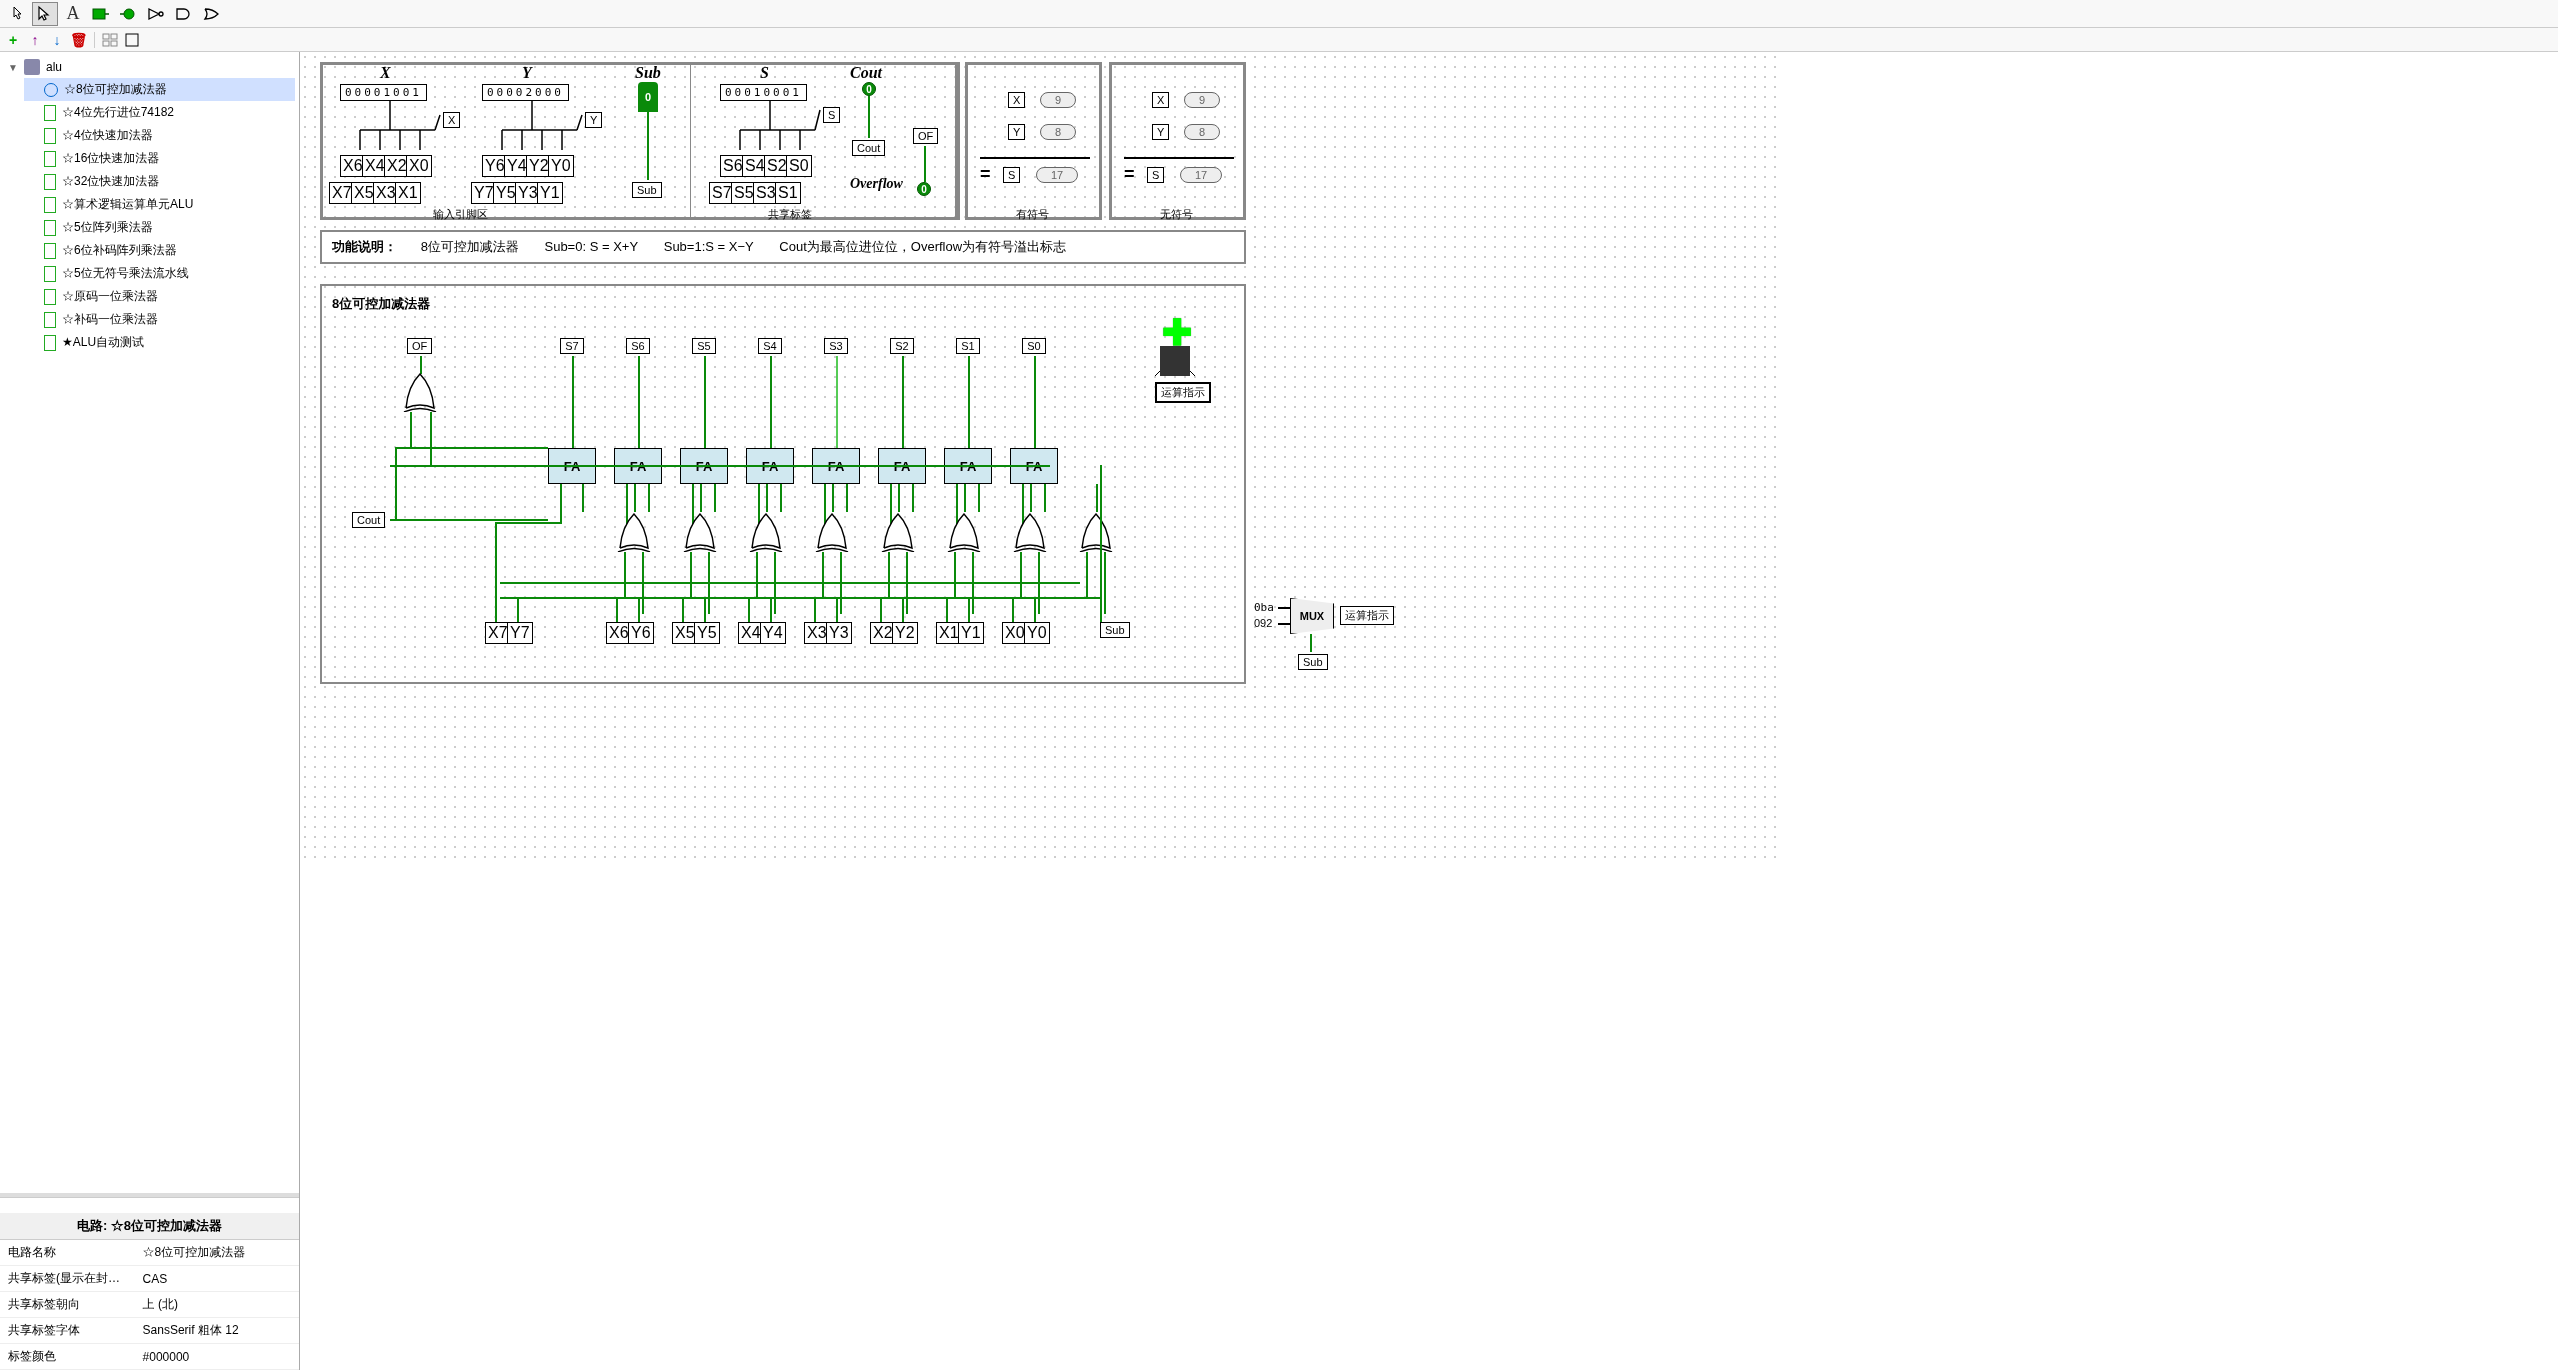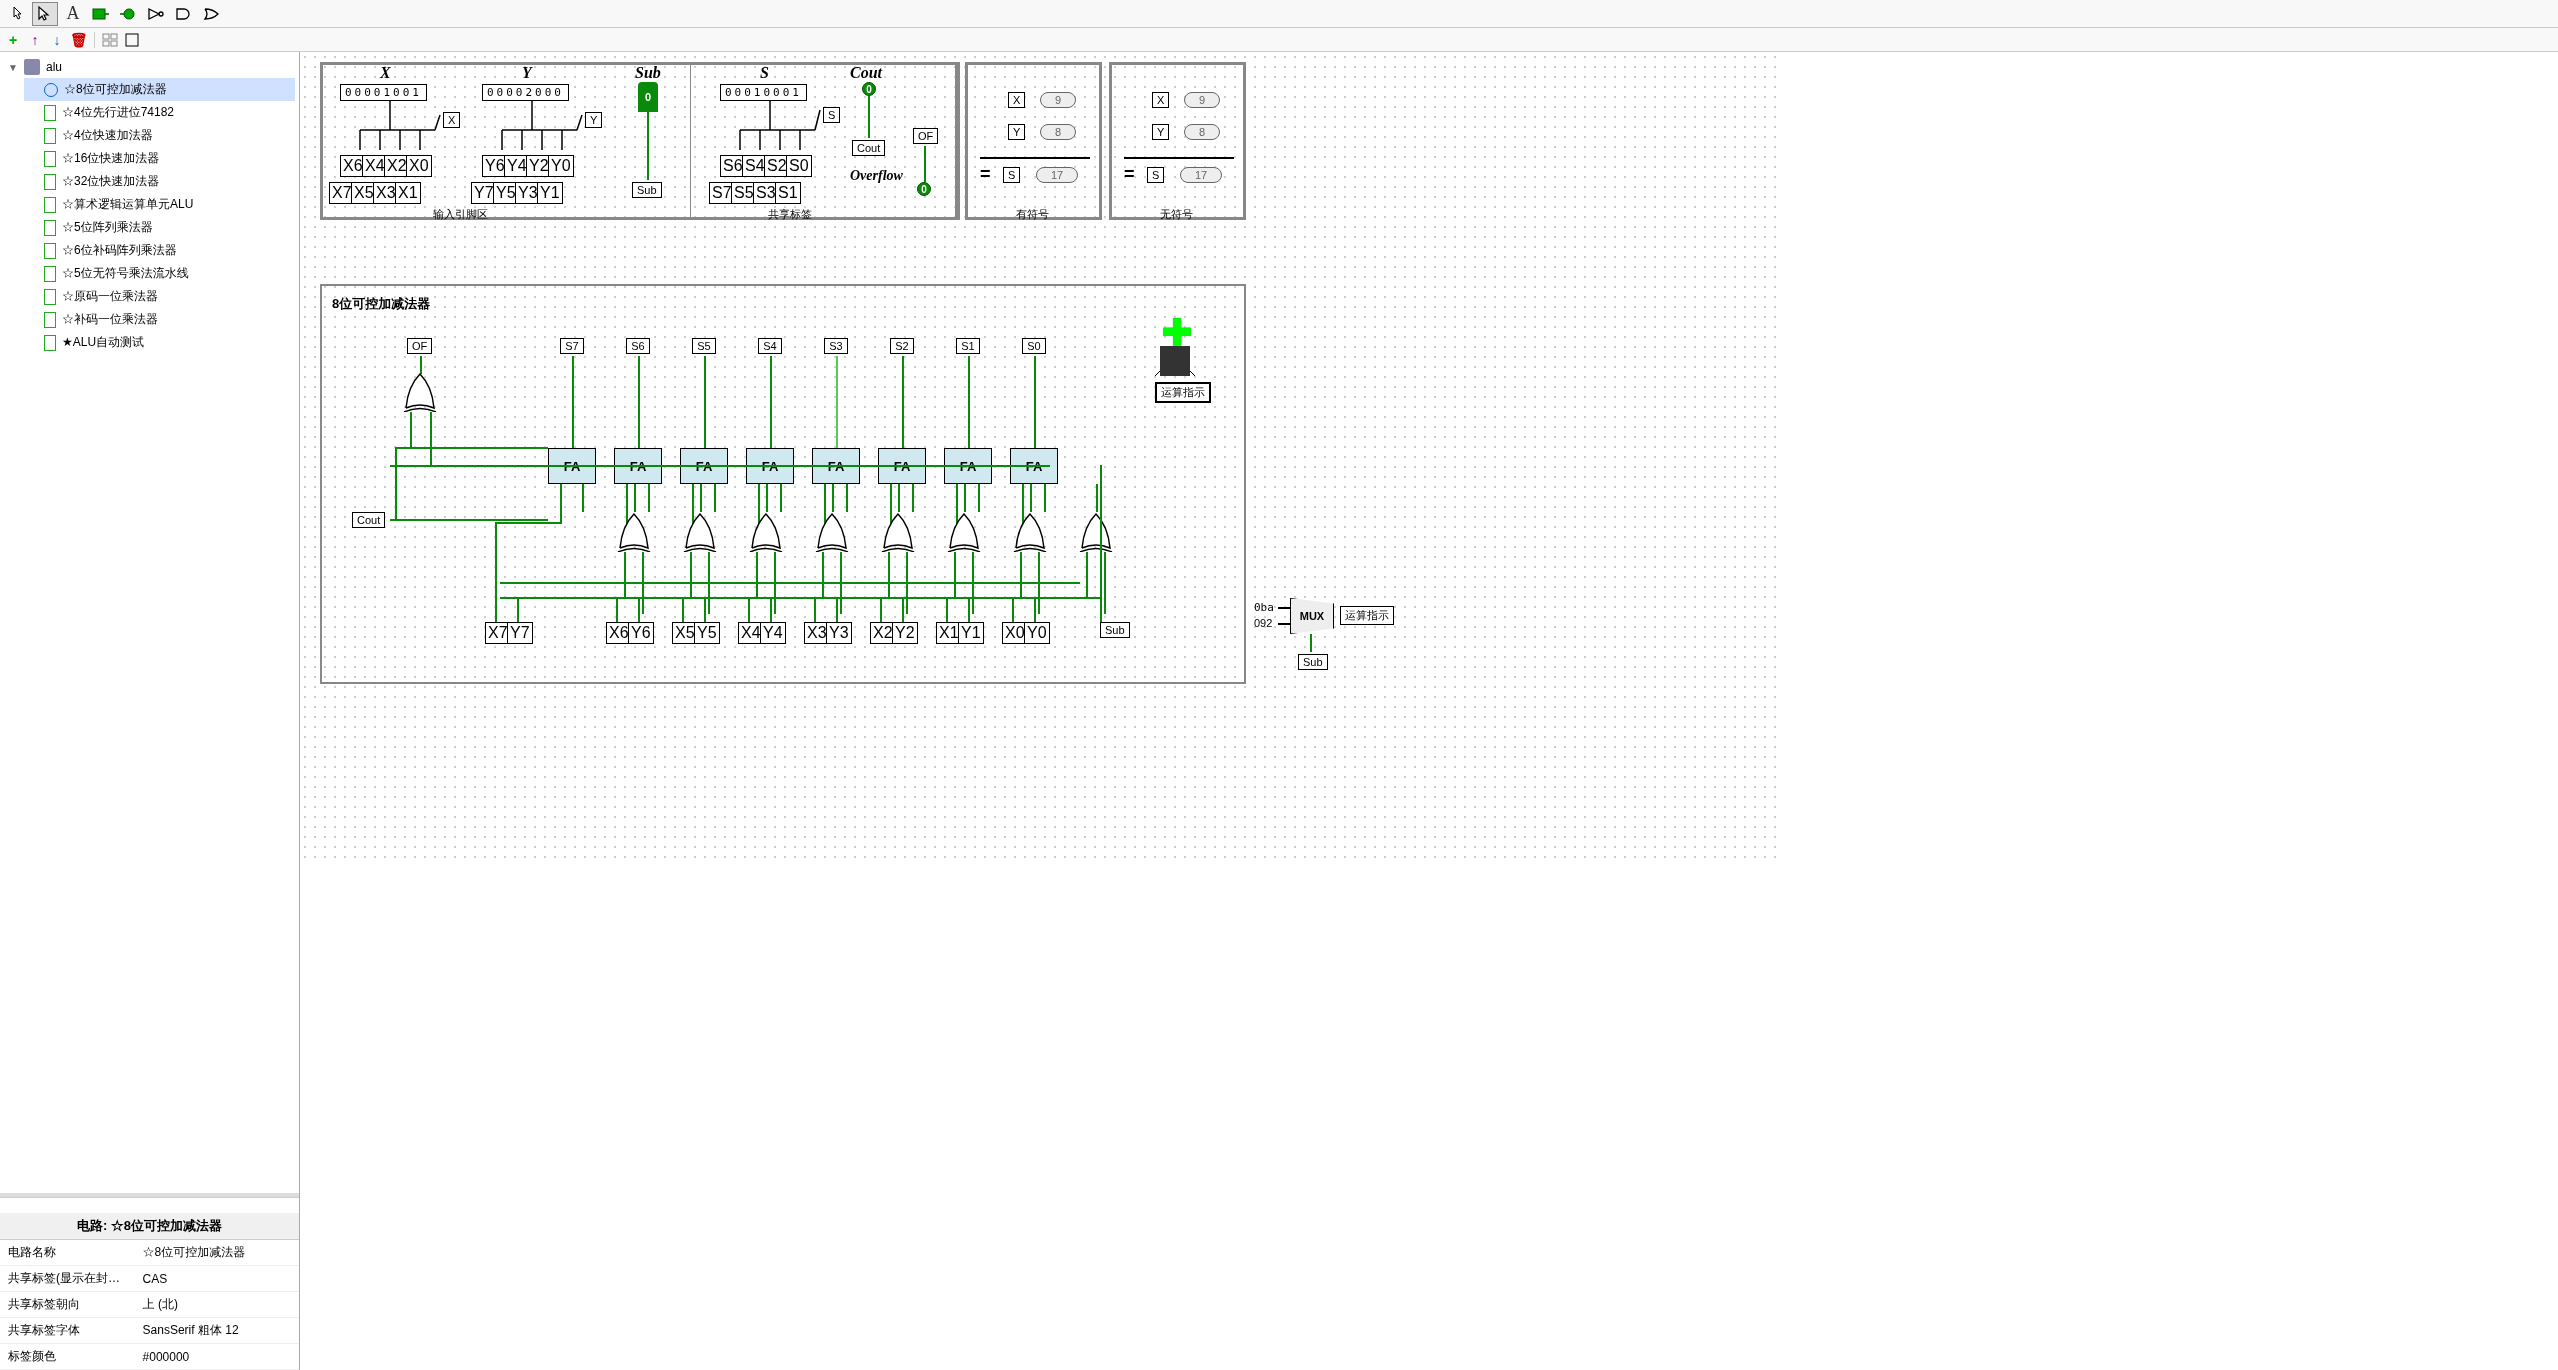--- a/index.html
+++ b/index.html
@@ -318,21 +318,21 @@
       <div class="pin-box" style="left:453px;top:130px;">S3</div>
       <div class="pin-box" style="left:475px;top:130px;">S1</div>
 
       <div class="header-label" style="left:550px;top:12px;">Cout</div>
       <div class="dot-green" style="left:562px;top:30px;">0</div>
       <div class="wire-green-v" style="left:568px;top:44px;height:42px;"></div>
       <div class="pin-label" style="left:552px;top:88px;">Cout</div>
 
       <div class="pin-label" style="left:613px;top:76px;">OF</div>
       <div class="wire-green-v" style="left:624px;top:94px;height:36px;"></div>
-      <div class="header-label" style="left:550px;top:116px;font-size:14px;">Overflow</div>
+      <div class="header-label" style="left:550px;top:124px;font-size:14px;">Overflow</div>
       <div class="dot-green" style="left:617px;top:130px;">0</div>
 
       <div class="region-label" style="left:133px;top:155px;">输入引脚区</div>
       <div class="region-label" style="left:468px;top:155px;">共享标签</div>
 
       <div class="region" style="left:665px;top:10px;width:137px;height:158px;"></div>
       <div class="signed-pin" style="left:708px;top:40px;">X</div>
       <div class="signed-box" style="left:740px;top:40px;">9</div>
       <div class="signed-pin" style="left:708px;top:72px;">Y</div>
       <div class="signed-box" style="left:740px;top:72px;">8</div>
@@ -346,20 +346,27 @@
       <div class="signed-pin" style="left:852px;top:40px;">X</div>
       <div class="signed-box" style="left:884px;top:40px;">9</div>
       <div class="signed-pin" style="left:852px;top:72px;">Y</div>
       <div class="signed-box" style="left:884px;top:72px;">8</div>
       <div class="hr-line" style="left:824px;top:105px;width:110px;"></div>
       <div class="eq-sign" style="left:824px;top:112px;">=</div>
       <div class="signed-pin" style="left:847px;top:115px;">S</div>
       <div class="signed-box" style="left:880px;top:115px;">17</div>
       <div class="region-label" style="left:860px;top:155px;">无符号</div>
 
+      <div class="desc-box" style="left:20px;top:178px;width:926px;">
+        <b>功能说明：</b>
+        <span style="margin-right:22px;">8位可控加减法器</span>
+        <span style="margin-right:22px;">Sub=0: S = X+Y</span>
+        <span style="margin-right:22px;">Sub=1:S = X−Y</span>
+        <span>Cout为最高位进位位，Overflow为有符号溢出标志</span>
+      </div>
 
       <div class="circuit-box" style="left:20px;top:232px;width:926px;height:400px;"></div>
       <div class="circuit-title" style="left:32px;top:243px;">8位可控加减法器</div>
 
       <div class="out-pin" style="left:107px;top:286px;">OF</div>
       <div class="wire-green-v" style="left:120px;top:304px;height:18px;"></div>
       <div class="gate-xor" style="left:102px;top:320px;">
         <svg viewBox="0 0 36 40">
             <path d="M4 36 Q18 30 32 36 Q30 14 18 2 Q6 14 4 36 M2 40 Q18 33 34 40" fill="#fff" stroke="#000" stroke-width="1.5"></path>
           </svg>

